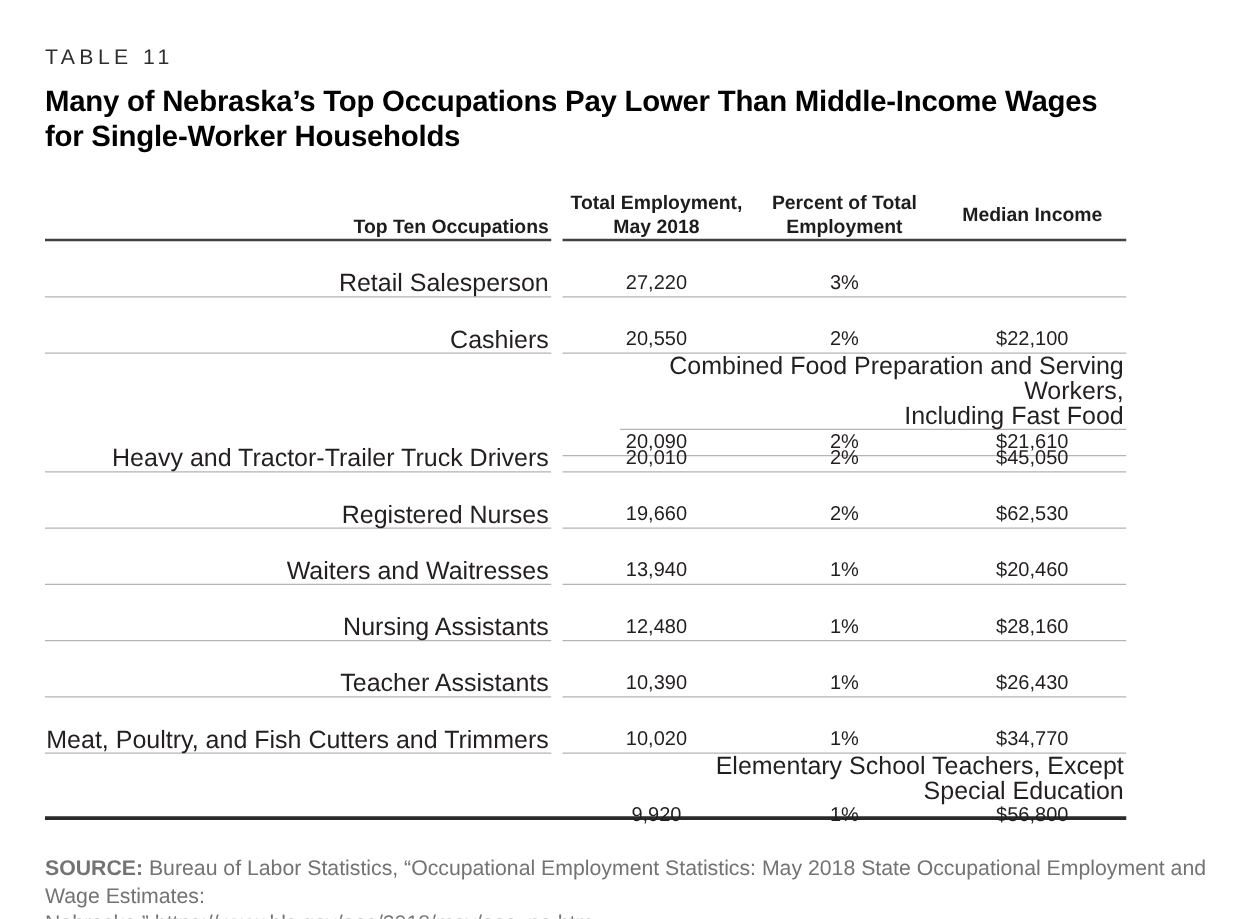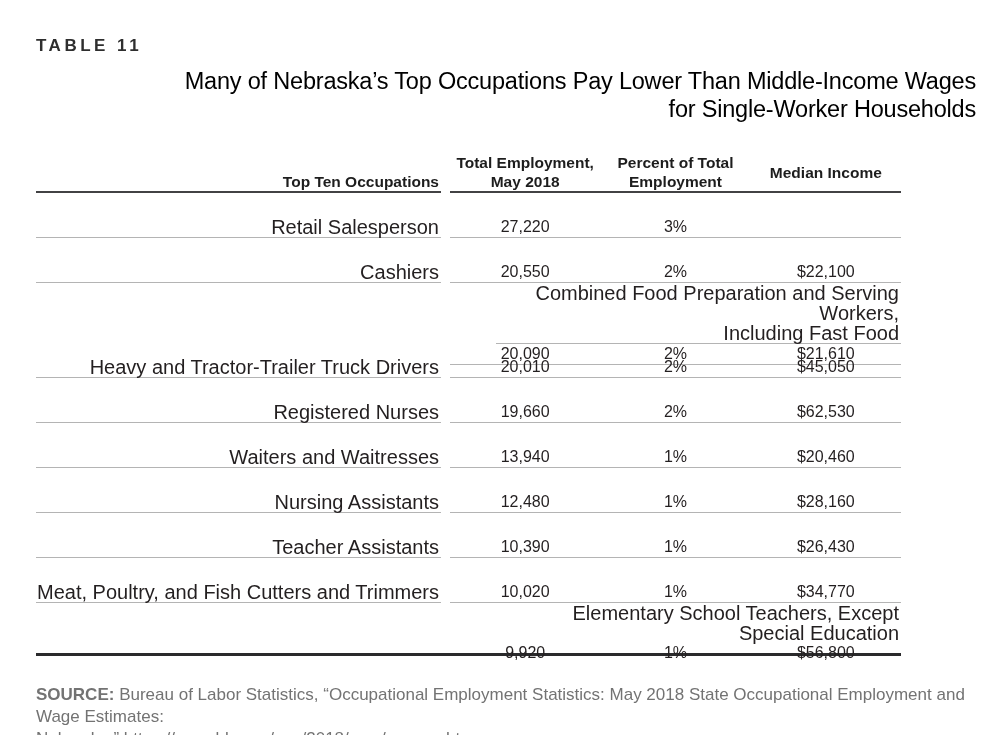--- a/index.html
+++ b/index.html
@@ -8,34 +8,33 @@
     width: 1000px;
     height: 735px;
     font-family: "Liberation Sans", "DejaVu Sans", sans-serif;
     color: #231f20;
     overflow: hidden;
   }
   .page { padding: 36px 0 0 36px; }
 
   .table-label {
     font-size: 17px;
-    font-weight: 700;
+    font-weight: 400;
     letter-spacing: 3.5px;
     color: #2e2e2e;
   }
   .title {
     margin-top: 11px;
     font-size: 23.5px;
-    font-weight: 400;
+    font-weight: 700;
     line-height: 28px;
     color: #000000;
     letter-spacing: -0.2px;
     white-space: pre-line;
     max-width: 940px;
-    text-align: right;
   }
 
   .datatable {
     margin-top: 24px;
     width: 865px;
     border-bottom: 3px solid #2a2a2c;
   }
   .row { display: flex; align-items: flex-end; }
   .cell.occ {
     width: 405px;

